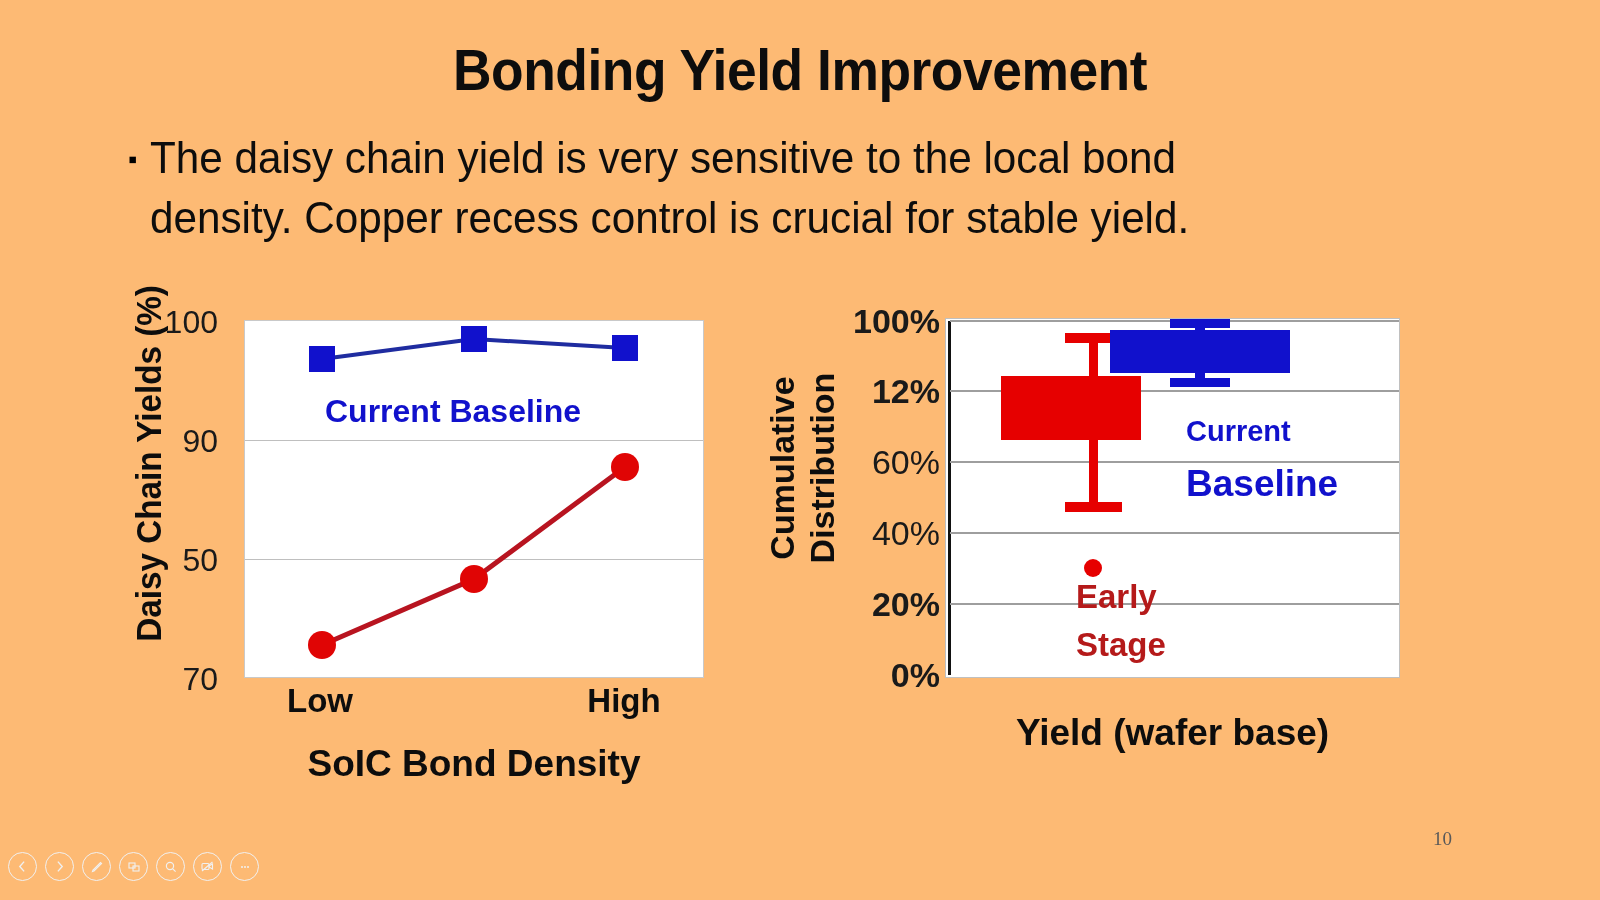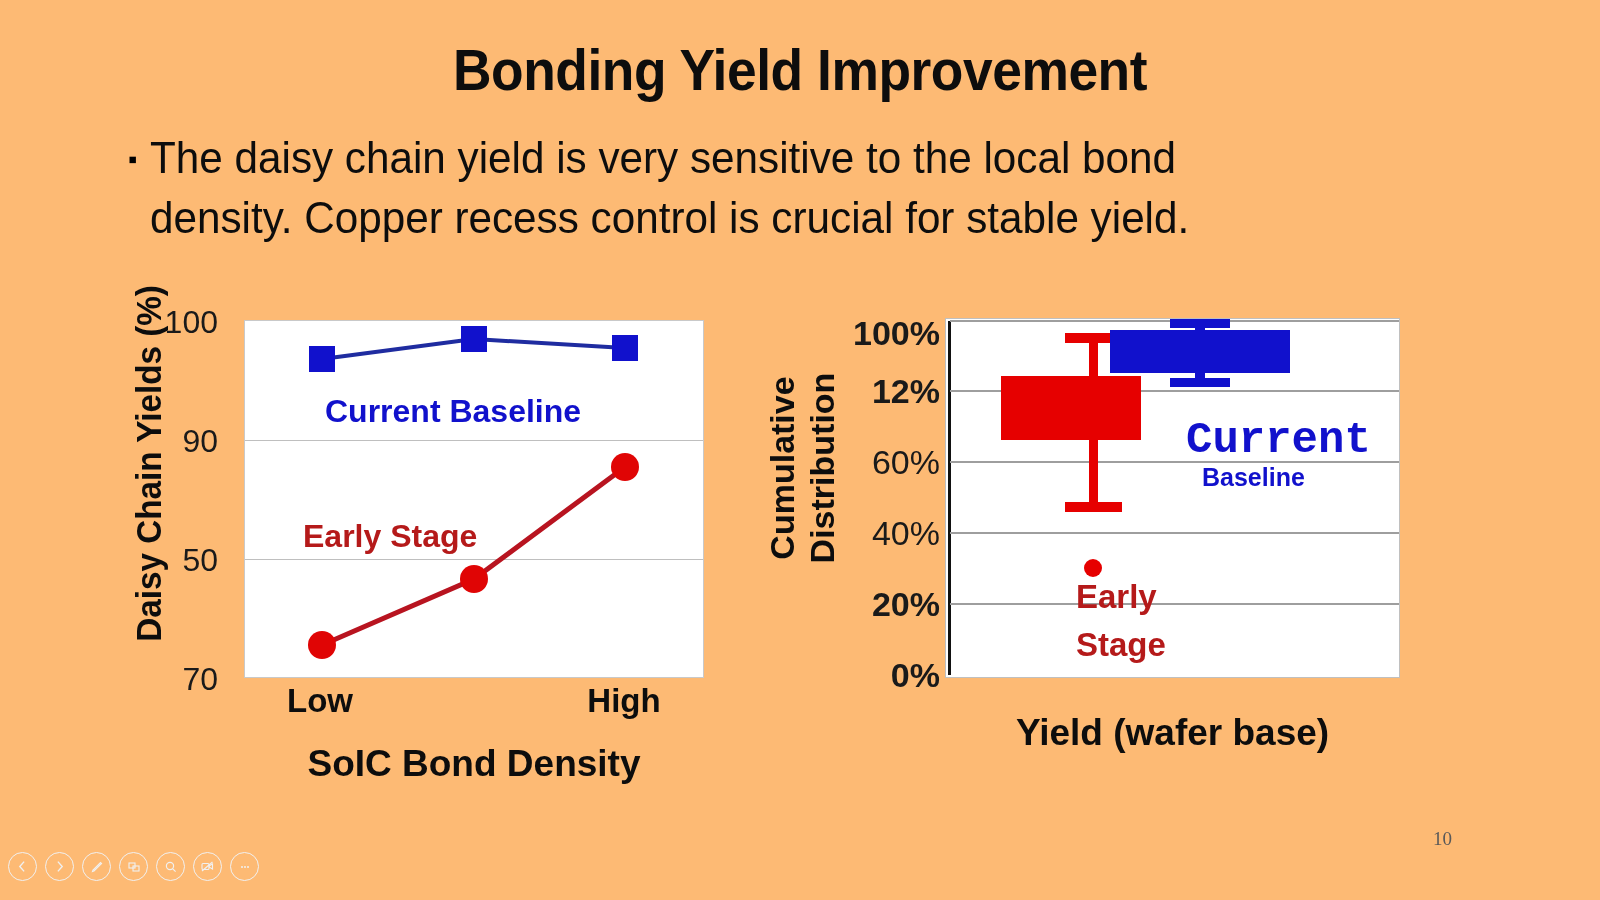--- a/index.html
+++ b/index.html
@@ -138,37 +138,36 @@
         <rect x="64" y="25" width="26" height="26" fill="#1111CC"></rect>
         <rect x="216" y="5" width="26" height="26" fill="#1111CC"></rect>
         <rect x="367" y="14" width="26" height="26" fill="#1111CC"></rect>
 
         <circle cx="77" cy="324" r="14" fill="#E00505"></circle>
         <circle cx="229" cy="258" r="14" fill="#E00505"></circle>
         <circle cx="380" cy="146" r="14" fill="#E00505"></circle>
       </svg>
 
       <div class="series-label" style="left:80px;top:72px;font-size:32px;color:#1111CC;">Current Baseline</div>
-      <div class="series-label" style="left:58px;top:197px;font-size:32px;color:#B51A1A;">Early Stage</div>
     </div>
 
     <div class="cat-label" style="left:144px;top:402px;width:152px;font-size:33px;">Low</div>
     <div class="cat-label" style="left:448px;top:402px;width:152px;font-size:33px;">High</div>
 
     <div class="axis-title-x" style="left:144px;top:463px;width:460px;font-size:37px;">SoIC Bond Density</div>
   </div>
 
   <div class="chart" id="chart-right">
 
     <div style="position:absolute;left:-86px;top:178px;width:350px;height:0;transform:rotate(-90deg);">
       <div style="position:absolute;left:0;top:-66px;width:350px;text-align:center;font-size:34px;font-weight:bold;color:#0d0d0d;">Cumulative</div>
       <div style="position:absolute;left:0;top:-26px;width:350px;text-align:center;font-size:34px;font-weight:bold;color:#0d0d0d;">Distribution</div>
     </div>
 
-    <div class="tick-label" style="left:90px;top:12px;width:110px;font-size:34px;font-weight:bold;margin-top:12px;">100%</div>
+    <div class="tick-label" style="left:90px;top:12px;width:110px;font-size:34px;font-weight:bold;">100%</div>
     <div class="tick-label" style="left:90px;top:82px;width:110px;font-size:34px;font-weight:bold;">12%</div>
     <div class="tick-label" style="left:90px;top:153px;width:110px;font-size:34px;font-weight:normal;">60%</div>
     <div class="tick-label" style="left:90px;top:224px;width:110px;font-size:34px;font-weight:normal;">40%</div>
     <div class="tick-label" style="left:90px;top:295px;width:110px;font-size:34px;font-weight:bold;">20%</div>
     <div class="tick-label" style="left:90px;top:366px;width:110px;font-size:34px;font-weight:bold;">0%</div>
 
     <div id="plot-right">
       <div class="axis-left-dark"></div>
 
       <div class="gridline-r" style="top:1px;background:#9e9e9e;"></div>
@@ -197,22 +196,22 @@
           <rect x="249" y="0" width="10" height="66" fill="#1111CC"></rect>
 
           <rect x="224" y="0" width="60" height="9" fill="#1111CC"></rect>
 
           <rect x="224" y="59" width="60" height="9" fill="#1111CC"></rect>
 
           <rect x="164" y="11" width="180" height="43" fill="#1111CC"></rect>
         </g>
       </svg>
 
-      <div class="series-label" style="left:240px;top:96px;font-size:44px;color:#1111CC;font-family:Liberation Mono, monospace;">Current</div>
-      <div class="series-label" style="left:240px;top:144px;font-size:25px;color:#1111CC;margin-left:16px;">Baseline</div>
+      <div class="series-label" style="left:240px;top:96px;font-size:29px;color:#1111CC;">Current</div>
+      <div class="series-label" style="left:240px;top:144px;font-size:37px;color:#1111CC;">Baseline</div>
 
       <div class="series-label" style="left:130px;top:259px;font-size:33px;color:#B51A1A;">Early</div>
       <div class="series-label" style="left:130px;top:307px;font-size:33px;color:#B51A1A;">Stage</div>
     </div>
 
     <div class="axis-title-x" style="left:205px;top:422px;width:455px;font-size:37px;">Yield (wafer base)</div>
   </div>
 
   <div class="page-num">10</div>
 

